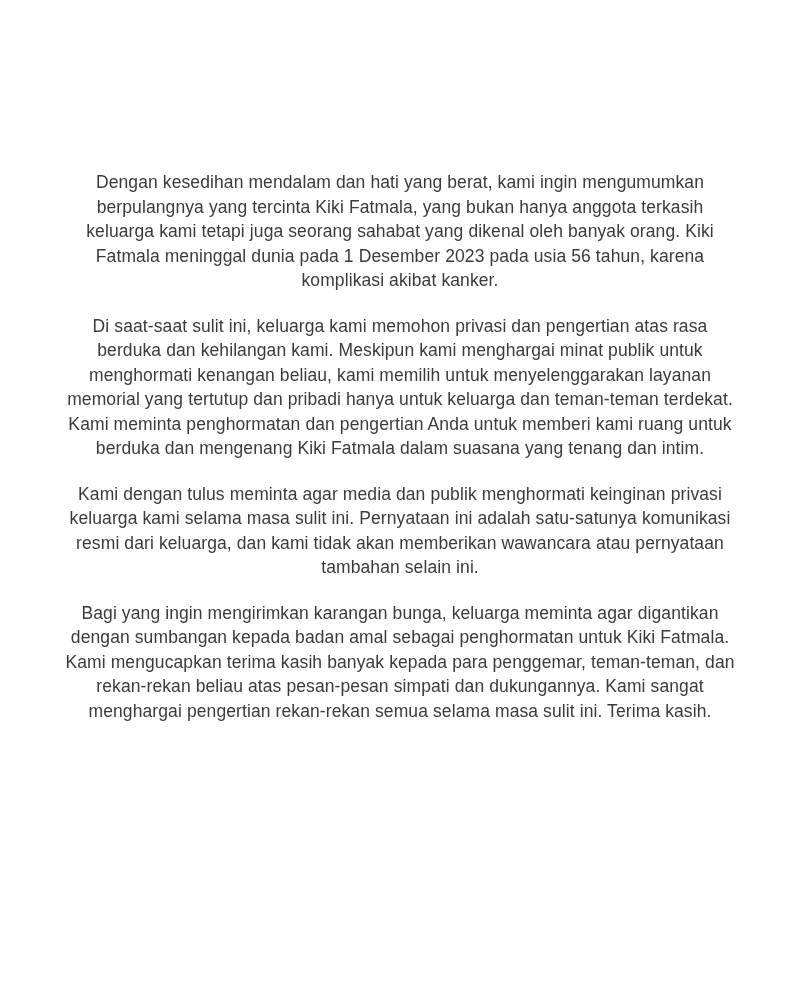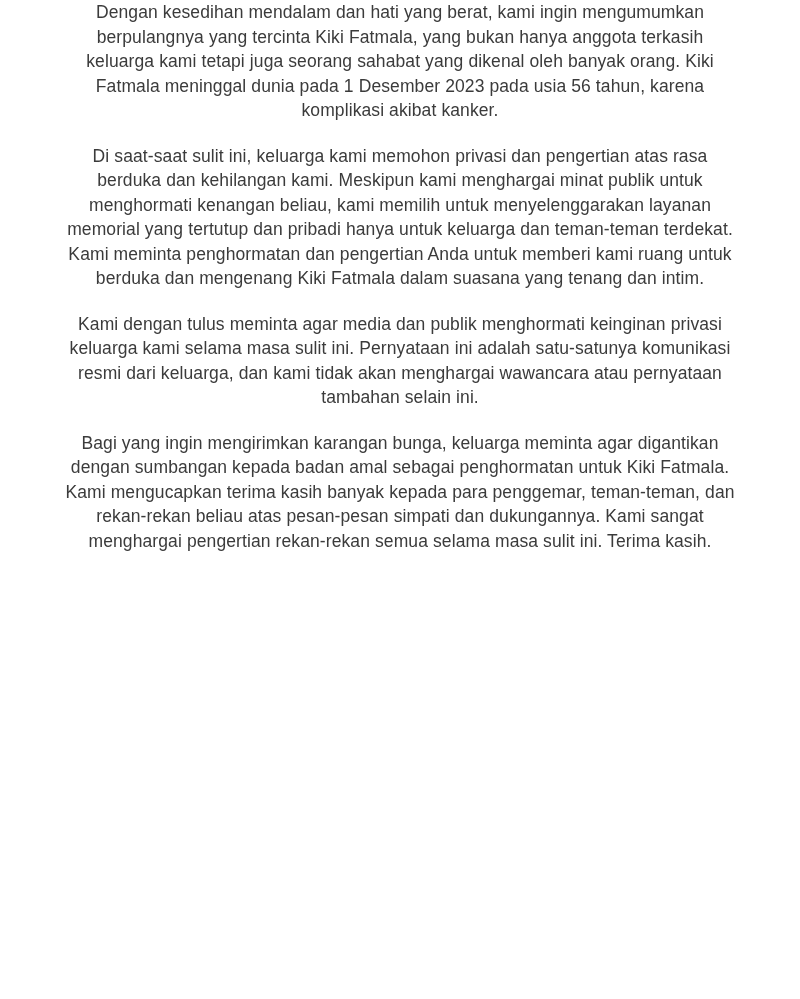--- a/index.html
+++ b/index.html
@@ -12,20 +12,21 @@
     height: 999px;
     font-family: "Liberation Sans", "DejaVu Sans", sans-serif;
     color: #3b3b3b;
     overflow: hidden;
   }
   .page {
     width: 800px;
     height: 999px;
     background: #ffffff;
     box-sizing: border-box;
+    padding-top: 170px;
   }
   .content {
     max-width: 676px;
     margin: 0 auto;
     text-align: center;
   }
   .content p {
     margin: 0 0 21px 0;
     font-size: 17.5px;
     line-height: 24.5px;
@@ -36,16 +37,16 @@
     margin-bottom: 16px;
   }
 </style>
 </head>
 <body>
 
 <div class="page">
   <div class="content">
     <p>Dengan kesedihan mendalam dan hati yang berat, kami ingin mengumumkan berpulangnya yang tercinta Kiki Fatmala, yang bukan hanya anggota terkasih keluarga kami tetapi juga seorang sahabat yang dikenal oleh banyak orang. Kiki Fatmala meninggal dunia pada 1 Desember 2023 pada usia 56 tahun, karena komplikasi akibat kanker.</p>
     <p>Di saat-saat sulit ini, keluarga kami memohon privasi dan pengertian atas rasa berduka dan kehilangan kami. Meskipun kami menghargai minat publik untuk menghormati kenangan beliau, kami memilih untuk menyelenggarakan layanan memorial yang tertutup dan pribadi hanya untuk keluarga dan teman-teman terdekat. Kami meminta penghormatan dan pengertian Anda untuk memberi kami ruang untuk berduka dan mengenang Kiki Fatmala dalam suasana yang tenang dan intim.</p>
-    <p>Kami dengan tulus meminta agar media dan publik menghormati keinginan privasi keluarga kami selama masa sulit ini. Pernyataan ini adalah satu-satunya komunikasi resmi dari keluarga, dan kami tidak akan menghargai wawancara atau pernyataan tambahan selain ini.</p>
+    <p>Kami dengan tulus meminta agar media dan publik menghormati keinginan privasi keluarga kami selama masa sulit ini. Pernyataan ini adalah satu-satunya komunikasi resmi dari keluarga, dan kami tidak akan memberikan wawancara atau pernyataan tambahan selain ini.</p>
     <p>Bagi yang ingin mengirimkan karangan bunga, keluarga meminta agar digantikan dengan sumbangan kepada badan amal sebagai penghormatan untuk Kiki Fatmala. Kami mengucapkan terima kasih banyak kepada para penggemar, teman-teman, dan rekan-rekan beliau atas pesan-pesan simpati dan dukungannya. Kami sangat menghargai pengertian rekan-rekan semua selama masa sulit ini. Terima kasih.</p>
   </div>
 </div>
 
 </body></html>

